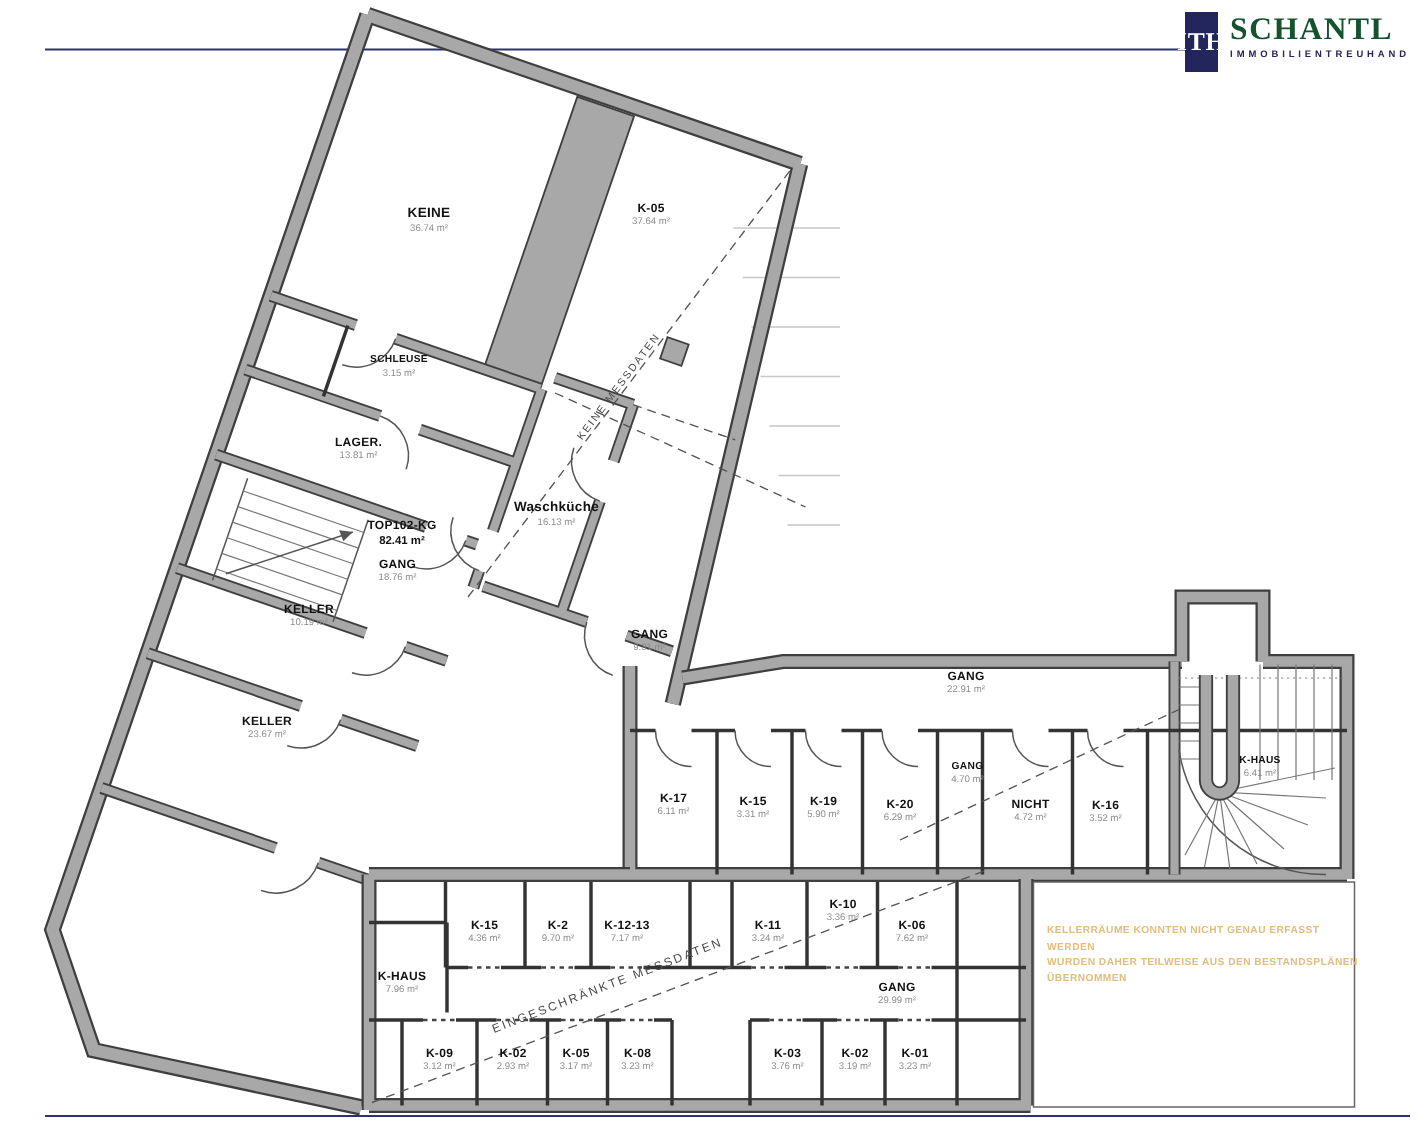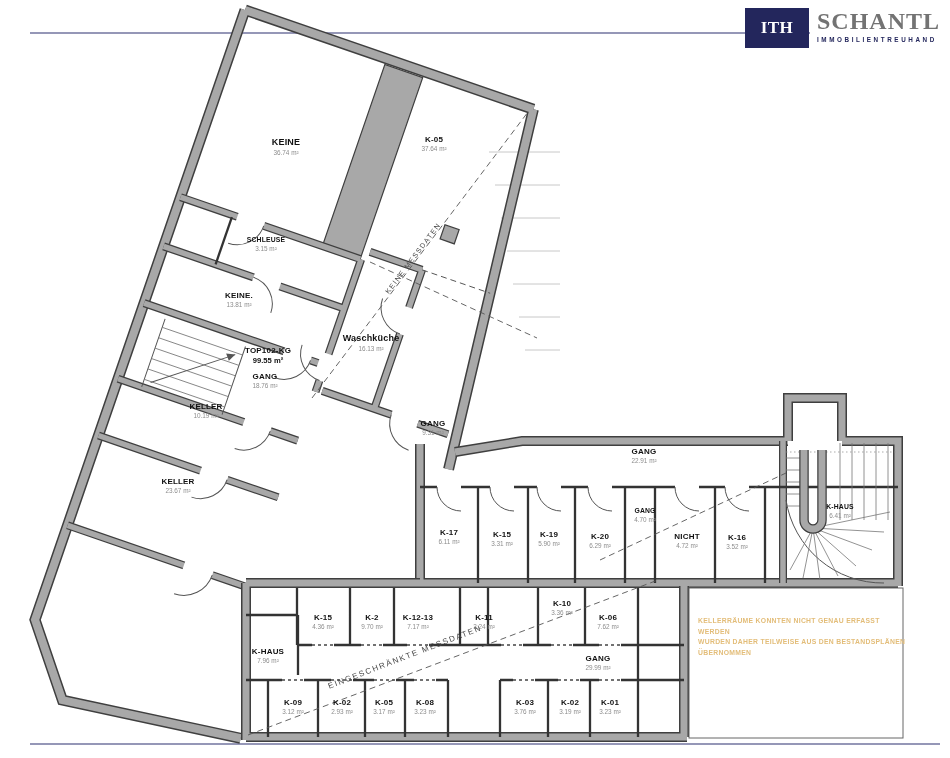--- a/index.html
+++ b/index.html
@@ -28,26 +28,26 @@
   .strong .n{font-size:8px;}
   .strong .a{color:#111;font-weight:bold;font-size:7.6px;}
   .ann{position:absolute;pointer-events:none;white-space:nowrap;color:#4a4a4a;}
   .ann1{font-size:7px;letter-spacing:1.4px;transform:translate(-50%,-50%) rotate(-53deg);}
   .ann2{font-size:8px;letter-spacing:1.6px;transform:translate(-50%,-50%) rotate(-21deg);}
   .disc{position:absolute;left:698px;top:616px;width:215px;font-size:6.8px;font-weight:bold;
         line-height:1.55;color:#e3bd79;letter-spacing:.3px;pointer-events:none;}
   .disc span{display:block;}
   
   .logo{position:absolute;right:10px;top:8px;display:flex;align-items:flex-start;gap:8px;}
-  .logo-mark{width:64px;height:40px;background:#23265c;color:#fff;display:flex;align-items:center;
+  .logo-mark{width:22px;height:40px;background:#23265c;color:#fff;display:flex;align-items:center;
              justify-content:center;font-family:"Liberation Serif",serif;font-weight:bold;
              font-size:17px;letter-spacing:.5px;}
   .logo-text{display:flex;flex-direction:column;}
-  .logo-text .brand{font-family:"Liberation Serif",serif;font-weight:bold;font-size:24px;
-                    color:#737373;letter-spacing:1px;line-height:1.1;}
+  .logo-text .brand{font-family:"Liberation Serif",serif;font-weight:bold;font-size:21px;
+                    color:#14532d;letter-spacing:1px;line-height:1.1;}
   .logo-text .sub{font-size:6.3px;font-weight:bold;letter-spacing:2.6px;color:#23265c;margin-top:2px;}
 </style>
 </head>
 <body>
 
 <div class="stage">
 
   <svg width="950" height="758" viewBox="0 0 950 758">
     <defs>
       <path id="extwing" d="M0,0 H305 M305,0 L342,368 M0,0 V645 L52,712 L233,690"></path>
@@ -178,26 +178,26 @@
     </div>
   <div class="lbl" style="left:434px;top:144px">
       <span class="n">K-05</span>
       <span class="a">37.64 m²</span>
     </div>
   <div class="lbl sm" style="left:266px;top:245px">
       <span class="n">SCHLEUSE</span>
       <span class="a">3.15 m²</span>
     </div>
   <div class="lbl" style="left:239px;top:300px">
-      <span class="n">KEINE.</span>
+      <span class="n">LAGER.</span>
       <span class="a">13.81 m²</span>
     </div>
   <div class="lbl strong" style="left:268px;top:356px">
       <span class="n">TOP102-KG</span>
-      <span class="a">99.55 m²</span>
+      <span class="a">82.41 m²</span>
     </div>
   <div class="lbl" style="left:265px;top:381px">
       <span class="n">GANG</span>
       <span class="a">18.76 m²</span>
     </div>
   <div class="lbl" style="left:206px;top:411px">
       <span class="n">KELLER</span>
       <span class="a">10.19 m²</span>
     </div>
   <div class="lbl" style="left:178px;top:486px">
@@ -257,21 +257,21 @@
       <span class="a">4.36 m²</span>
     </div>
   <div class="lbl" style="left:372px;top:622px">
       <span class="n">K-2</span>
       <span class="a">9.70 m²</span>
     </div>
   <div class="lbl" style="left:418px;top:622px">
       <span class="n">K-12-13</span>
       <span class="a">7.17 m²</span>
     </div>
-  <div class="lbl" style="left:484px;top:622px">
+  <div class="lbl" style="left:512px;top:622px">
       <span class="n">K-11</span>
       <span class="a">3.24 m²</span>
     </div>
   <div class="lbl" style="left:562px;top:608px">
       <span class="n">K-10</span>
       <span class="a">3.36 m²</span>
     </div>
   <div class="lbl" style="left:608px;top:622px">
       <span class="n">K-06</span>
       <span class="a">7.62 m²</span>

